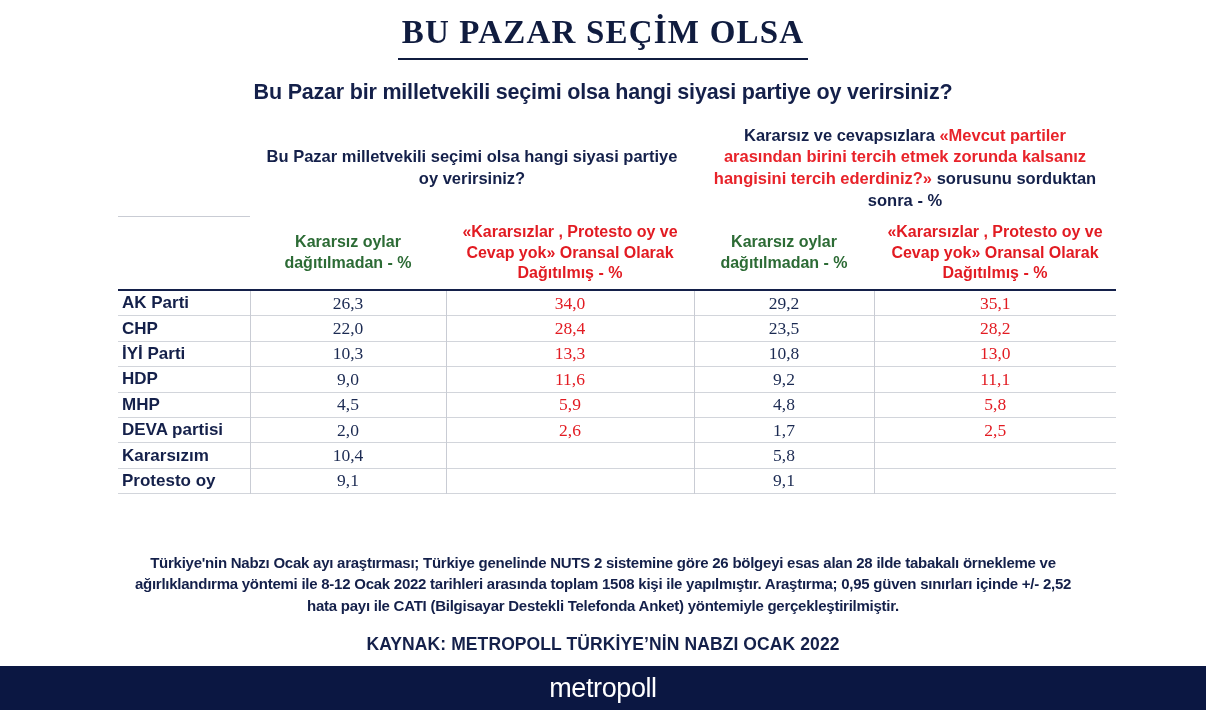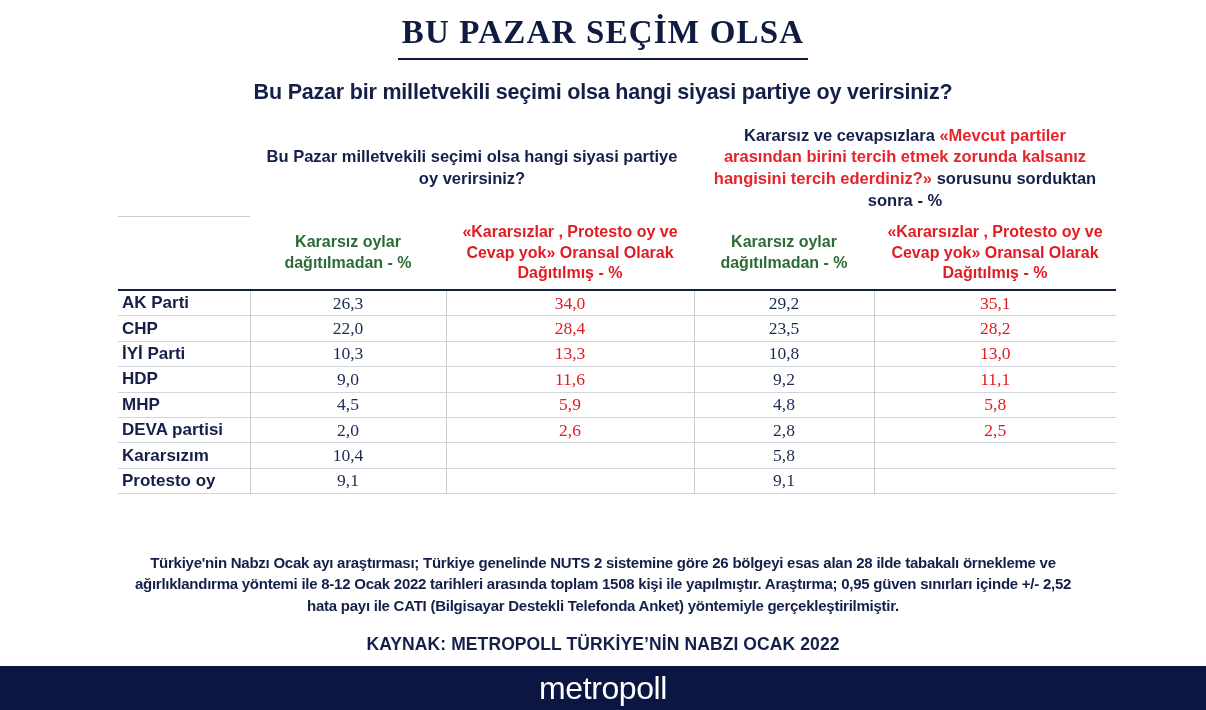--- a/index.html
+++ b/index.html
@@ -154,21 +154,21 @@
     bottom: 0;
     width: 1206px;
     height: 44px;
     background: #0b1742;
     display: flex;
     align-items: center;
     justify-content: center;
   }
   .brand {
     color: #ffffff;
-    font-size: 32px;
+    font-size: 27px;
     letter-spacing: -0.4px;
     font-weight: normal;
   }
 </style>
 </head>
 <body>
 
 <div class="title-wrap">
   <div class="main-title">BU PAZAR SEÇİM OLSA</div>
 </div>
@@ -237,21 +237,21 @@
         <td class="val navy">4,5</td>
         <td class="val red">5,9</td>
         <td class="val navy">4,8</td>
         <td class="val red">5,8</td>
       </tr>
 
       <tr class="data-row">
         <td class="party">DEVA partisi</td>
         <td class="val navy">2,0</td>
         <td class="val red">2,6</td>
-        <td class="val navy">2,8</td>
+        <td class="val navy">1,7</td>
         <td class="val red">2,5</td>
       </tr>
 
 
       <tr class="data-row">
         <td class="party">Kararsızım</td>
         <td class="val navy">10,4</td>
         <td class="val red"></td>
         <td class="val navy">5,8</td>
         <td class="val red"></td>

